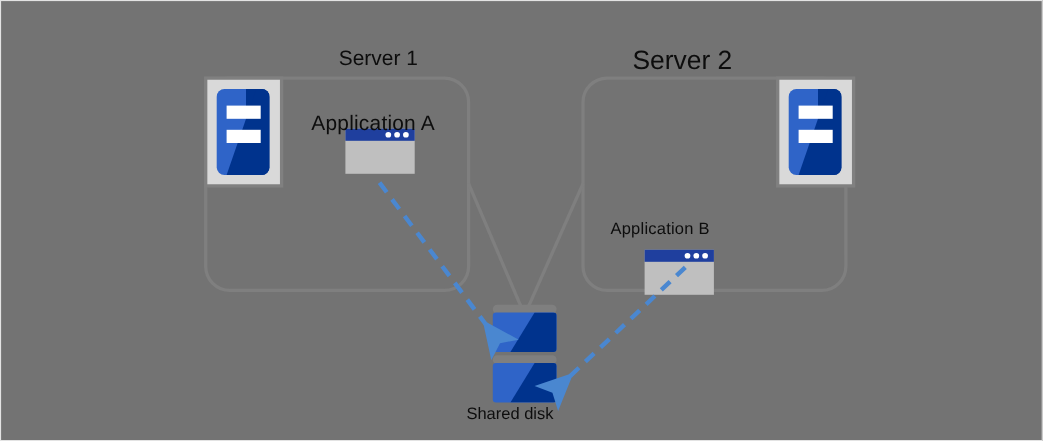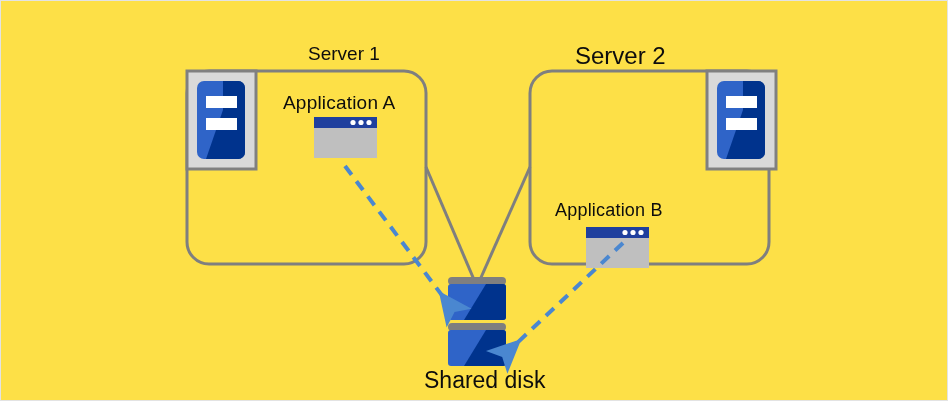--- a/index.html
+++ b/index.html
@@ -7,21 +7,21 @@
     padding: 0;
     background: #ffffff;
   }
   body {
     font-family: "Liberation Sans", sans-serif;
   }
   #canvas {
     position: relative;
     width: 948px;
     height: 401px;
-    background: #fde047;
+    background: #737373;
     border: 1px solid #e3e3e3;
     box-sizing: border-box;
     overflow: hidden;
   }
   #diagram-svg {
     position: absolute;
     left: 0;
     top: 0;
     width: 948px;
     height: 401px;
@@ -38,34 +38,34 @@
     top: 43px;
     font-size: 19px;
   }
   #server2-title {
     left: 574px;
     top: 43px;
     font-size: 24px;
   }
   #app-a-label {
     left: 282px;
-    top: 92px;
+    top: 102px;
     font-size: 19px;
     letter-spacing: 0.2px;
   }
   #app-b-label {
     left: 554px;
     top: 200px;
-    font-size: 18px;
+    font-size: 15px;
     letter-spacing: 0.2px;
   }
   #shared-disk-label {
     left: 423px;
     top: 368px;
-    font-size: 23px;
+    font-size: 15px;
   }
 </style>
 </head>
 <body>
 
 <div id="canvas">
 
   <svg id="diagram-svg" viewBox="0 0 948 401">
     <defs>
       <linearGradient id="serverGrad" x1="0" y1="0" x2="1" y2="0">

